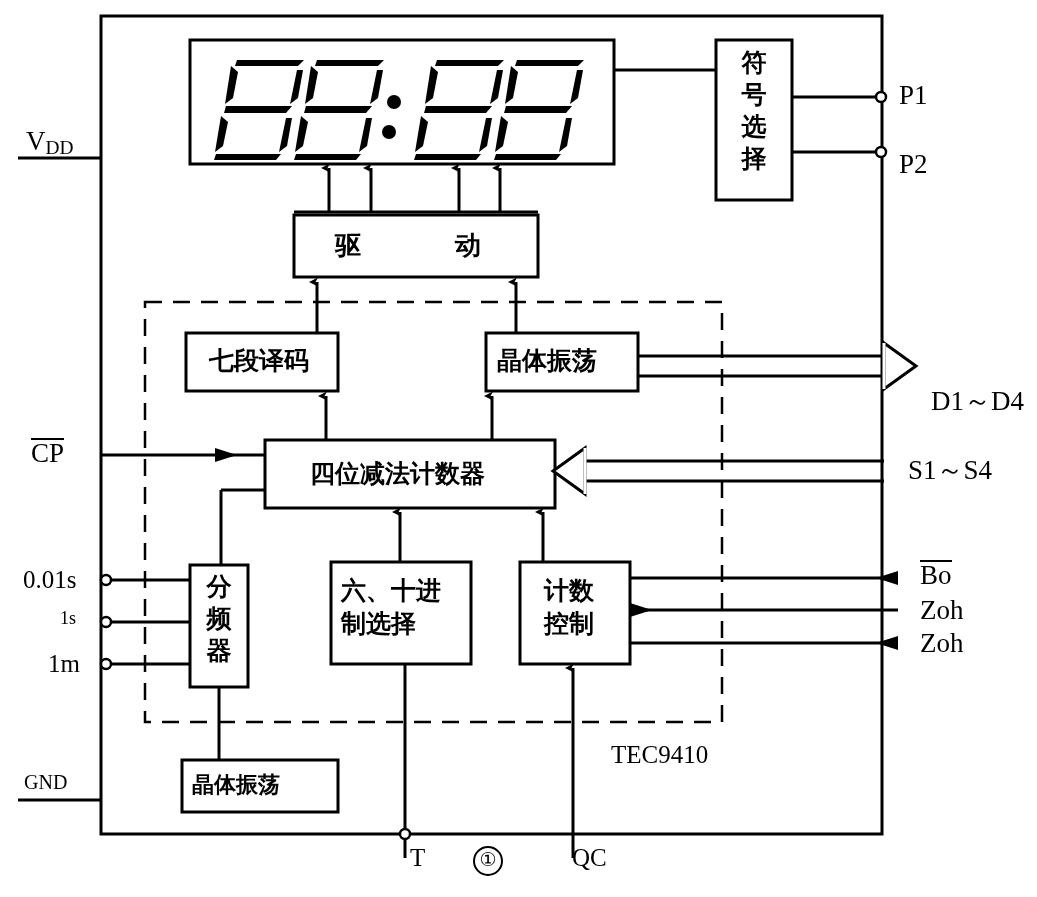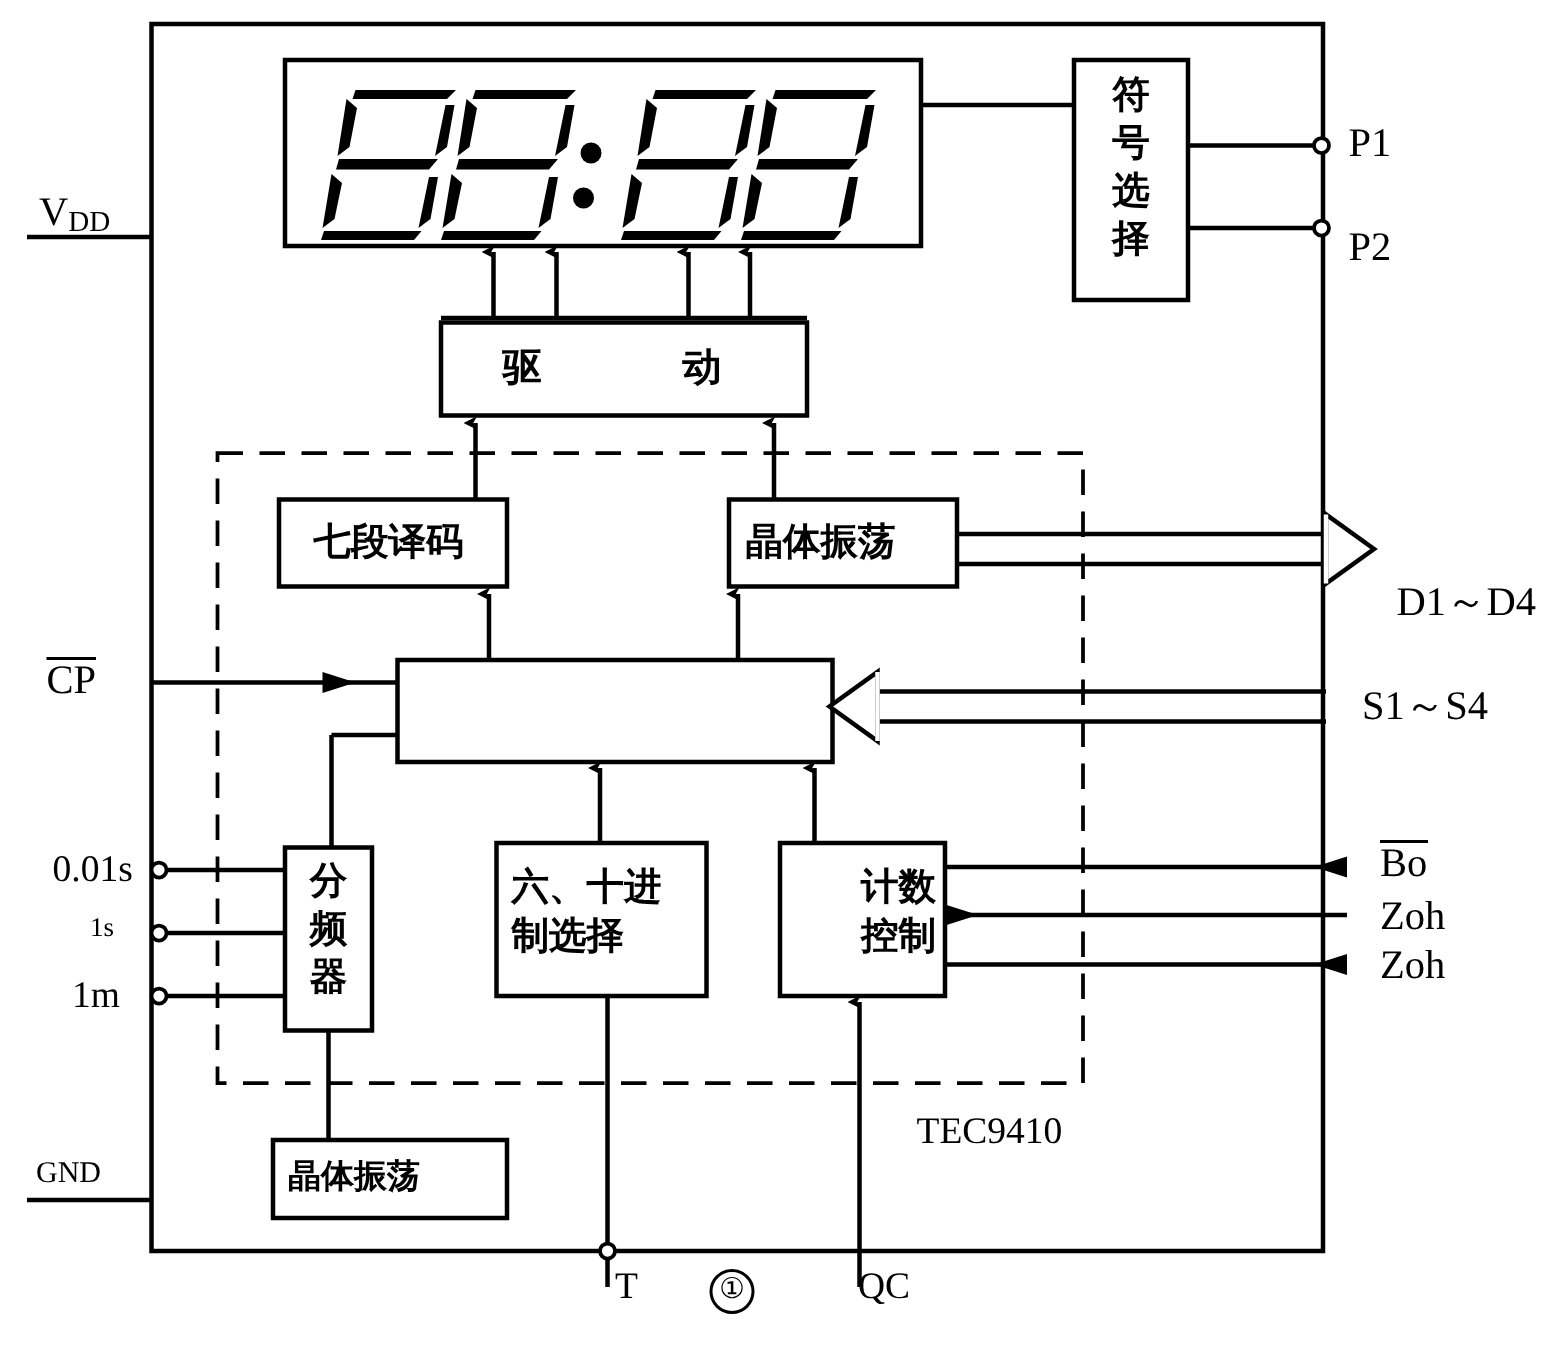--- a/index.html
+++ b/index.html
@@ -170,33 +170,34 @@
   <div style="margin-top:7px">择</div>
 </div>
 
 <div class="lbl cn" style="left:335px;top:232px;font-size:26px;">驱</div>
 <div class="lbl cn" style="left:455px;top:232px;font-size:26px;">动</div>
 
 <div class="lbl cn" style="left:197px;top:348px;font-size:25px;margin-left:12px;">七段译码</div>
 
 <div class="lbl cn" style="left:497px;top:348px;font-size:25px;">晶体振荡</div>
 
+<div class="lbl cn" style="left:310px;top:461px;font-size:25px;">四位减法计数器</div>
 
 <div class="lbl cn" style="left:204px;top:574px;font-size:25px;text-align:center;width:30px;">
   <div>分</div>
   <div style="margin-top:7px">频</div>
   <div style="margin-top:7px">器</div>
 </div>
 
 <div class="lbl cn" style="left:341px;top:578px;font-size:25px;text-align:left;width:120px;">
   <div>六、十进</div>
   <div style="margin-top:8px">制选择</div>
 </div>
 
-<div class="lbl cn" style="left:554px;top:578px;font-size:25px;text-align:center;width:90px;">
+<div class="lbl cn" style="left:524px;top:578px;font-size:25px;text-align:center;width:90px;">
   <div>计数</div>
   <div style="margin-top:8px">控制</div>
 </div>
 
 <div class="lbl cn" style="left:192px;top:774px;font-size:22px;">晶体振荡</div>
 
 <div class="lbl" style="left:26px;top:128px;font-size:27px;"><span>V</span><span class="sub">DD</span></div>
 
 <div class="lbl" style="left:31px;top:440px;font-size:27px;"><span class="ovl">CP</span></div>
 
@@ -205,21 +206,21 @@
 <div class="lbl" style="left:899px;top:82px;font-size:27px;">P1</div>
 <div class="lbl" style="left:899px;top:151px;font-size:27px;">P2</div>
 
 <div class="lbl" style="left:931px;top:388px;font-size:27px;">D1～D4</div>
 <div class="lbl" style="left:908px;top:457px;font-size:27px;">S1～S4</div>
 
 <div class="lbl" style="left:920px;top:562px;font-size:27px;text-align:right;"><span class="ovl">Bo</span></div>
 <div class="lbl" style="left:920px;top:597px;font-size:27px;">Zoh</div>
 <div class="lbl" style="left:920px;top:630px;font-size:27px;">Zoh</div>
 
-<div class="lbl" style="left:35px;top:567px;font-size:25px;">0.01s</div>
+<div class="lbl" style="left:23px;top:567px;font-size:25px;">0.01s</div>
 <div class="lbl" style="left:48px;top:609px;font-size:18px;margin-left:12px;">1s</div>
 <div class="lbl" style="left:48px;top:651px;font-size:25px;">1m</div>
 
 <div class="lbl" style="left:410px;top:845px;font-size:25px;">T</div>
 <div class="lbl" style="left:572px;top:845px;font-size:25px;">QC</div>
 
 <div class="lbl" style="left:611px;top:742px;font-size:25px;">TEC9410</div>
 
 <div class="lbl" style="left:473px;top:846px;"><span class="circnum">①</span></div>
 

